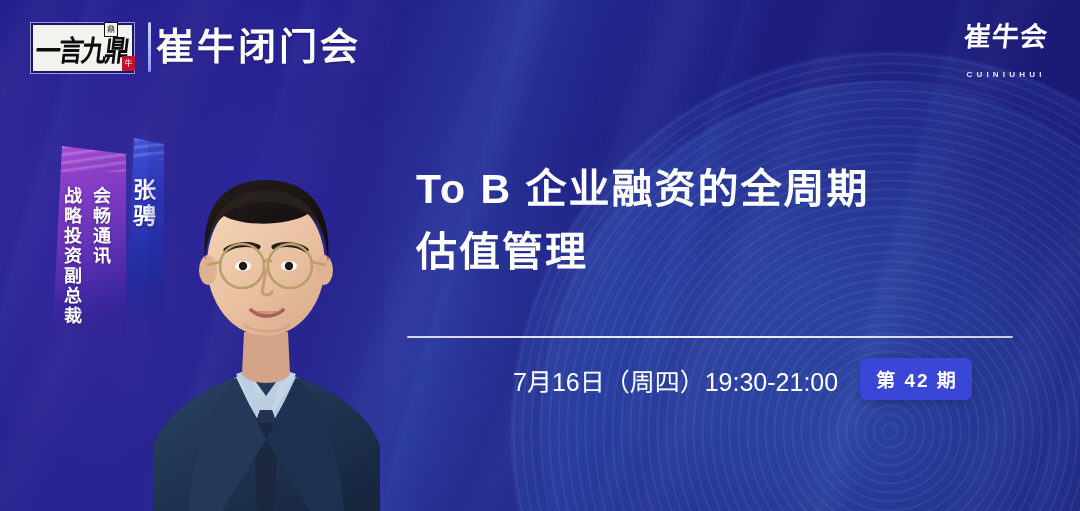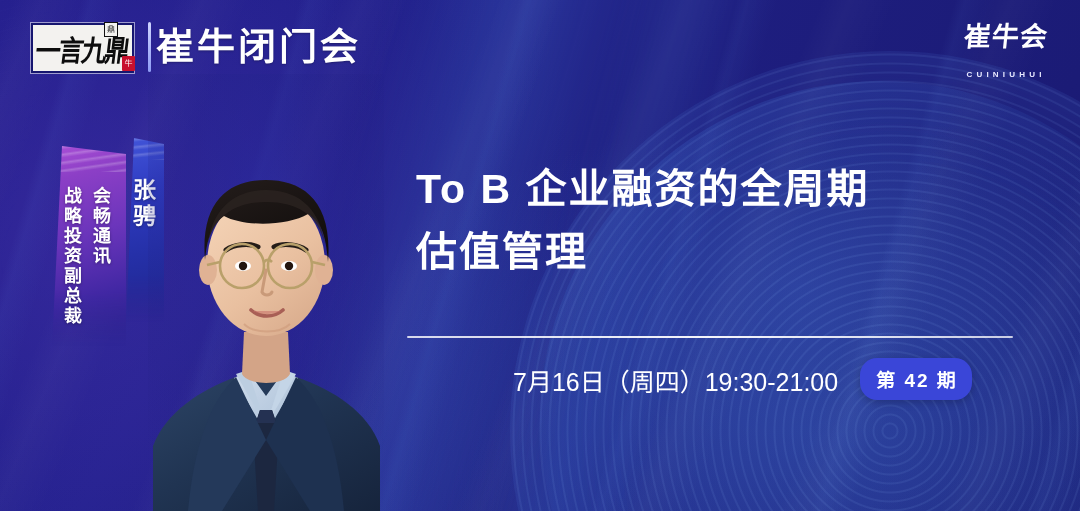--- a/index.html
+++ b/index.html
@@ -228,21 +228,21 @@
     color:#ffffff; font-size:25px; font-weight:400;
     letter-spacing:0px; line-height:36px; white-space:nowrap;
   }
   .badge {
     margin-left:22px;
     background:#3a46d8;
     color:#ffffff;
     font-size:19px; font-weight:700;
     letter-spacing:2px;
     padding:7px 14px 8px 16px;
-    border-radius:17px;
+    border-radius:7px;
     white-space:nowrap;
     box-shadow:0 2px 8px rgba(0,0,0,.22);
   }
 </style>
 </head>
 <body>
 
 <div class="stage">
 
   <div class="arcs"></div>

